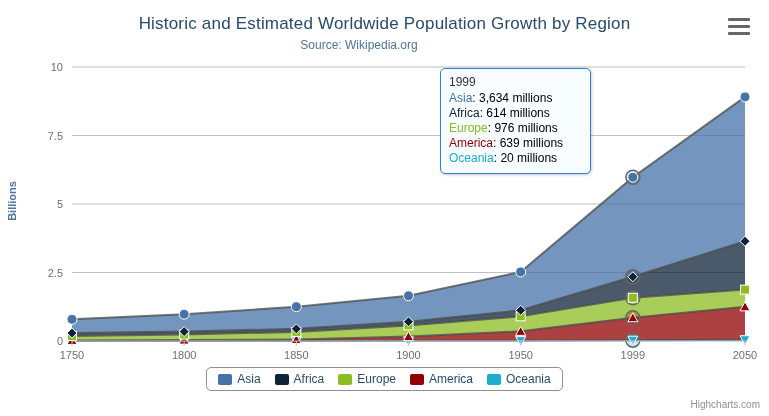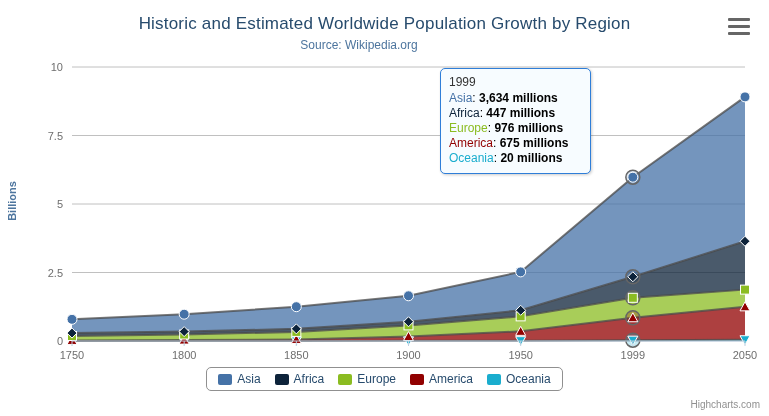--- a/index.html
+++ b/index.html
@@ -63,21 +63,21 @@
     border:1px solid #2f7ed8;
     border-radius:5px;
     padding:6px 8px 7px 8px;
     box-sizing:border-box;
     box-shadow:1px 1px 3px rgba(0,0,0,0.2);
     z-index:20;
   }
   .tt-header{font-size:12px;color:#333;margin-bottom:2px;}
   .tt-row{font-size:12px;color:#000;line-height:15px;white-space:nowrap;}
   .tt-name{font-weight:normal;}
-  .tt-val{font-weight:bold;color:#000;}
+  .tt-val{font-weight:normal;color:#000;}
 </style>
 </head>
 <body>
 
 <div id="chart-root">
 
   <div class="title">Historic and Estimated Worldwide Population Growth by Region</div>
   <div class="subtitle">Source: Wikipedia.org</div>
 
   <div class="menu-btn">
@@ -256,21 +256,21 @@
       <div class="legend-item">
         <span class="legend-swatch" style="background: rgb(26, 173, 206);"></span>
         <span class="legend-label">Oceania</span>
       </div>
     </div>
 
   <div class="tooltip">
     <div class="tt-header">1999</div>
     <div id="tt-rows">
         <div class="tt-row"><span class="tt-name" style="color: rgb(69, 114, 167);">Asia</span><span>: </span><span class="tt-val">3,634 millions</span></div>
-        <div class="tt-row"><span class="tt-name" style="color: rgb(13, 35, 58);">Africa</span><span>: </span><span class="tt-val">447 millions</span></div>
+        <div class="tt-row"><span class="tt-name" style="color: rgb(13, 35, 58);">Africa</span><span>: </span><span class="tt-val">614 millions</span></div>
         <div class="tt-row"><span class="tt-name" style="color: rgb(139, 188, 33);">Europe</span><span>: </span><span class="tt-val">976 millions</span></div>
-        <div class="tt-row"><span class="tt-name" style="color: rgb(145, 0, 0);">America</span><span>: </span><span class="tt-val">675 millions</span></div>
+        <div class="tt-row"><span class="tt-name" style="color: rgb(145, 0, 0);">America</span><span>: </span><span class="tt-val">639 millions</span></div>
         <div class="tt-row"><span class="tt-name" style="color: rgb(26, 173, 206);">Oceania</span><span>: </span><span class="tt-val">20 millions</span></div>
       </div>
   </div>
 
   <div class="credit">Highcharts.com</div>
 </div>
 
 </body></html>

